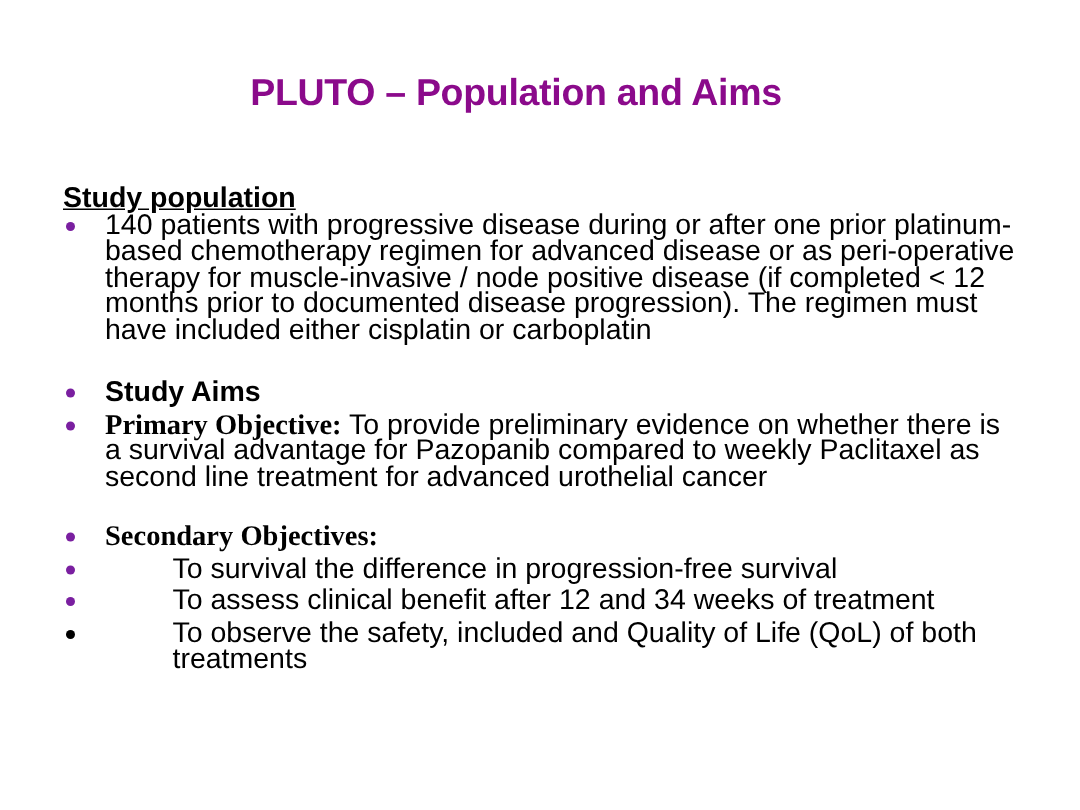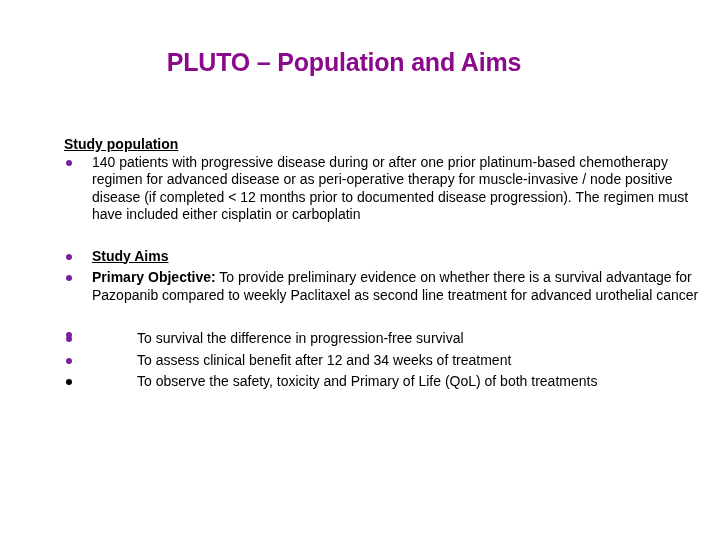--- a/index.html
+++ b/index.html
@@ -4,33 +4,33 @@
 <style>
   html, body { margin: 0; padding: 0; }
   body {
     width: 720px; height: 540px; background: #ffffff; position: relative; overflow: hidden;
     font-family: "Liberation Sans", "DejaVu Sans", sans-serif; color: #000;
   }
   .title {
     position: absolute; top: 48px; left: 0; width: 688px; text-align: center;
     font-size: 25px; font-weight: bold; color: #8b0a8b; letter-spacing: -0.2px;
   }
-  .content { position: absolute; left: 42px; top: 136px; width: 640px; font-size: 14px; line-height: 17.5px; margin-left: 22px; }
+  .content { position: absolute; left: 42px; top: 124px; width: 640px; font-size: 19px; line-height: 17.5px; }
   .heading { text-decoration: underline; font-weight: bold; }
   .item { position: relative; padding-left: 28px; }
   .bullet {
     position: absolute; left: 2px; top: 6px; width: 6px; height: 6px; border-radius: 50%;
     background: #7a1fa0;
   }
   .bullet.black { background: #000; }
   .gap1 { height: 24px; }
   .gap2 { height: 22px; }
   .indent { display: inline-block; padding-left: 45px; }
-  .b { font-weight: bold; }
-  .u { text-decoration: underline; font-weight: bold; }
+  .b { font-weight: bold; font-family: Liberation Serif, serif; }
+  .u { font-weight: bold; }
   .row { margin-bottom: 4px; }
 </style>
 </head>
 <body>
 
 <div class="title">PLUTO – Population and Aims</div>
 
 <div class="content">
   <div class="heading">Study population</div>
   <div class="item">
@@ -46,26 +46,27 @@
   </div>
   <div class="item">
     <span class="bullet"></span>
     <span class="b">Primary Objective:</span><span> To provide preliminary evidence on whether there is a survival advantage for Pazopanib compared to weekly Paclitaxel as second line treatment for advanced urothelial cancer</span>
   </div>
 
   <div class="gap2"></div>
 
   <div class="item row">
     <span class="bullet"></span>
+    <span class="b">Secondary Objectives:</span>
   </div>
   <div class="item row">
     <span class="bullet"></span>
     <span class="indent">To survival the difference in progression-free survival</span>
   </div>
   <div class="item row">
     <span class="bullet"></span>
     <span class="indent">To assess clinical benefit after 12 and 34 weeks of treatment</span>
   </div>
   <div class="item row">
     <span class="bullet black"></span>
-    <span class="indent">To observe the safety, toxicity and Primary of Life (QoL) of both treatments</span>
+    <span class="indent">To observe the safety, included and Quality of Life (QoL) of both treatments</span>
   </div>
 </div>
 
 </body></html>

